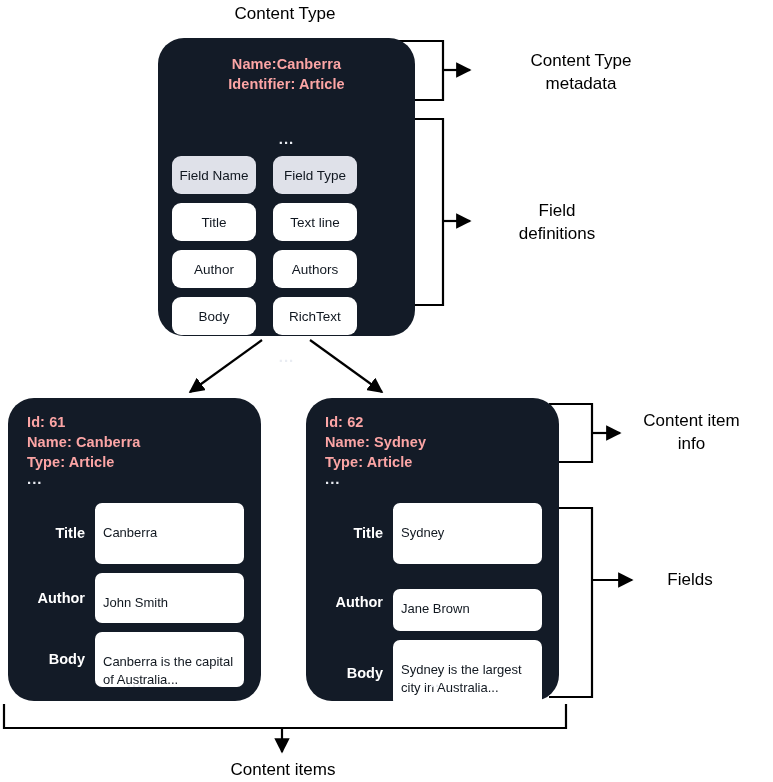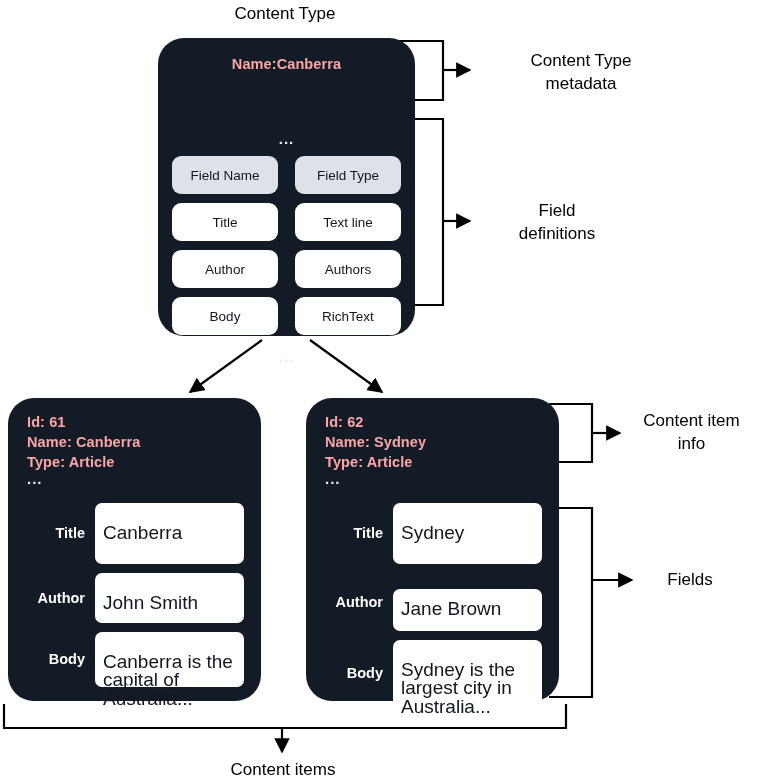--- a/index.html
+++ b/index.html
@@ -36,21 +36,21 @@
   }
 
   
   #card-content-type { left: 158px; top: 38px; width: 257px; height: 298px; }
   #ct-meta { position: absolute; left: 0; top: 16px; width: 257px; text-align: center; }
   #ct-dots { position: absolute; left: 0; top: 95px; width: 257px; text-align: center; }
 
   .grid-rows { position: absolute; left: 14px; top: 118px; width: 229px; }
   .grid-row { display: flex; gap: 17px; margin-bottom: 9px; }
   .cell {
-    width: 106px; height: 38px;
+    width: 84px; height: 38px;
     border-radius: 9px;
     display: flex; align-items: center; justify-content: center;
     font-size: 13.5px; color: #101720;
     background: #ffffff;
     text-align: center;
   }
   .cell.header { background: #dfe1e9; }
   #ct-dots-bottom { position: absolute; left: 0; top: 313px; width: 257px; text-align: center; }
 
   
@@ -62,21 +62,21 @@
   .item-fields { position: absolute; left: 17px; top: 105px; width: 219px; }
   .field-row { display: flex; align-items: center; margin-bottom: 9px; }
   .field-label {
     width: 70px; flex: 0 0 70px;
     text-align: right; padding-right: 10px;
     color: #ffffff; font-weight: bold; font-size: 14.5px;
   }
   .field-box {
     flex: 1 1 auto;
     background: #ffffff; border-radius: 7px;
-    color: #111820; font-size: 19px; line-height: 18.5px;
+    color: #111820; font-size: 13px; line-height: 18.5px;
     padding: 21px 8px;
     min-height: 36px;
     display: flex; align-items: center;
   }
   .field-box.multi { align-items: flex-start; }
   .item-dots-bottom { position: absolute; left: 0; top: 278px; width: 253px; text-align: center; }
 
   
   .anno {
     position: absolute;
@@ -124,20 +124,21 @@
       <path d="M 4 704 L 4 728 L 566 728 L 566 704"></path>
       <line x1="282" y1="728" x2="282" y2="752" marker-end="url(#arrow)"></line>
     </g>
   </svg>
 
   <div class="anno" id="label-content-type">Content Type</div>
 
   <div class="card" id="card-content-type">
     <div class="card-meta" id="ct-meta">
       <div>Name:Canberra</div>
+      <div>Identifier: Article</div>
     </div>
     <div class="ellipsis" id="ct-dots">...</div>
 
     <div class="grid-rows">
       <div class="grid-row">
         <div class="cell header">Field Name</div>
         <div class="cell header">Field Type</div>
       </div>
       <div class="grid-row">
         <div class="cell">Title</div>

